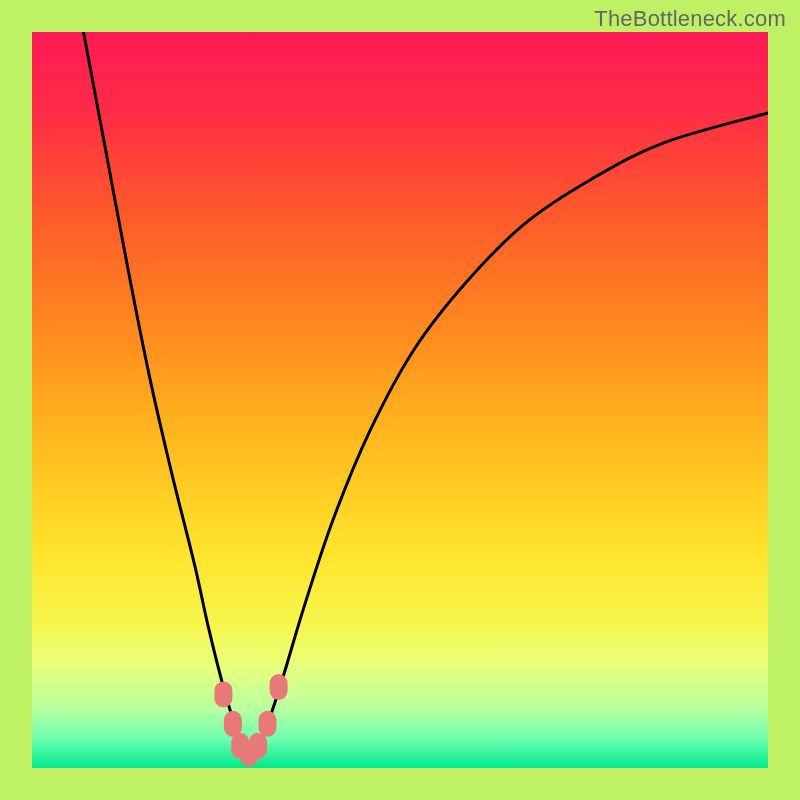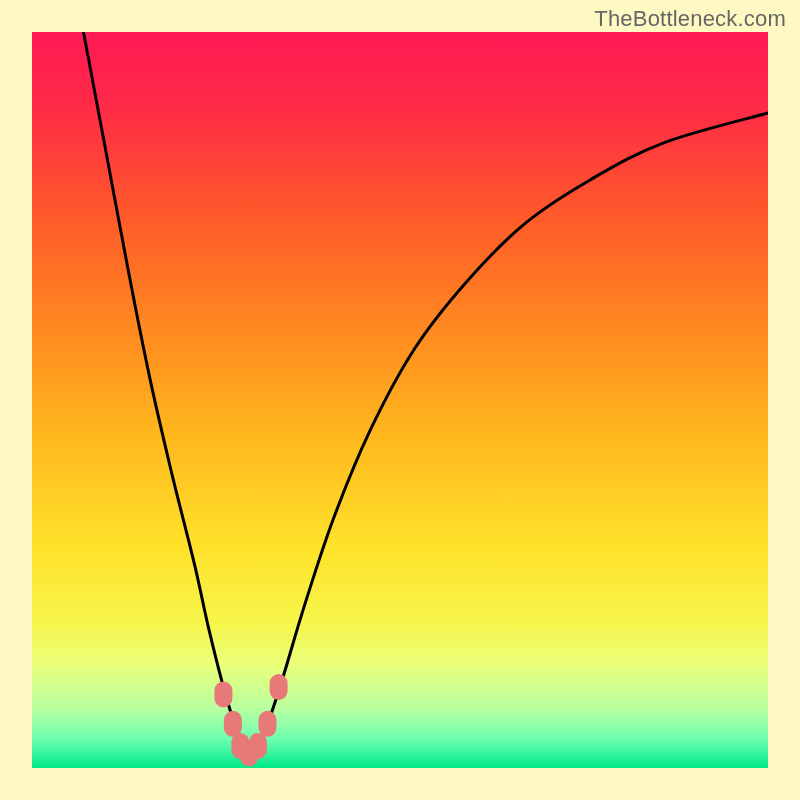--- a/index.html
+++ b/index.html
@@ -7,21 +7,21 @@
     padding: 0;
     width: 800px;
     height: 800px;
     overflow: hidden;
     background: #000;
     font-family: Arial, Helvetica, sans-serif;
   }
   .frame {
     position: absolute;
     inset: 0;
-    background: #fef9c3;
+    background: #bef264;
     padding-left: 36px;
   }
   .plot-area {
     position: absolute;
     left: 32px;
     top: 32px;
     width: 736px;
     height: 736px;
     overflow: hidden;
   }

